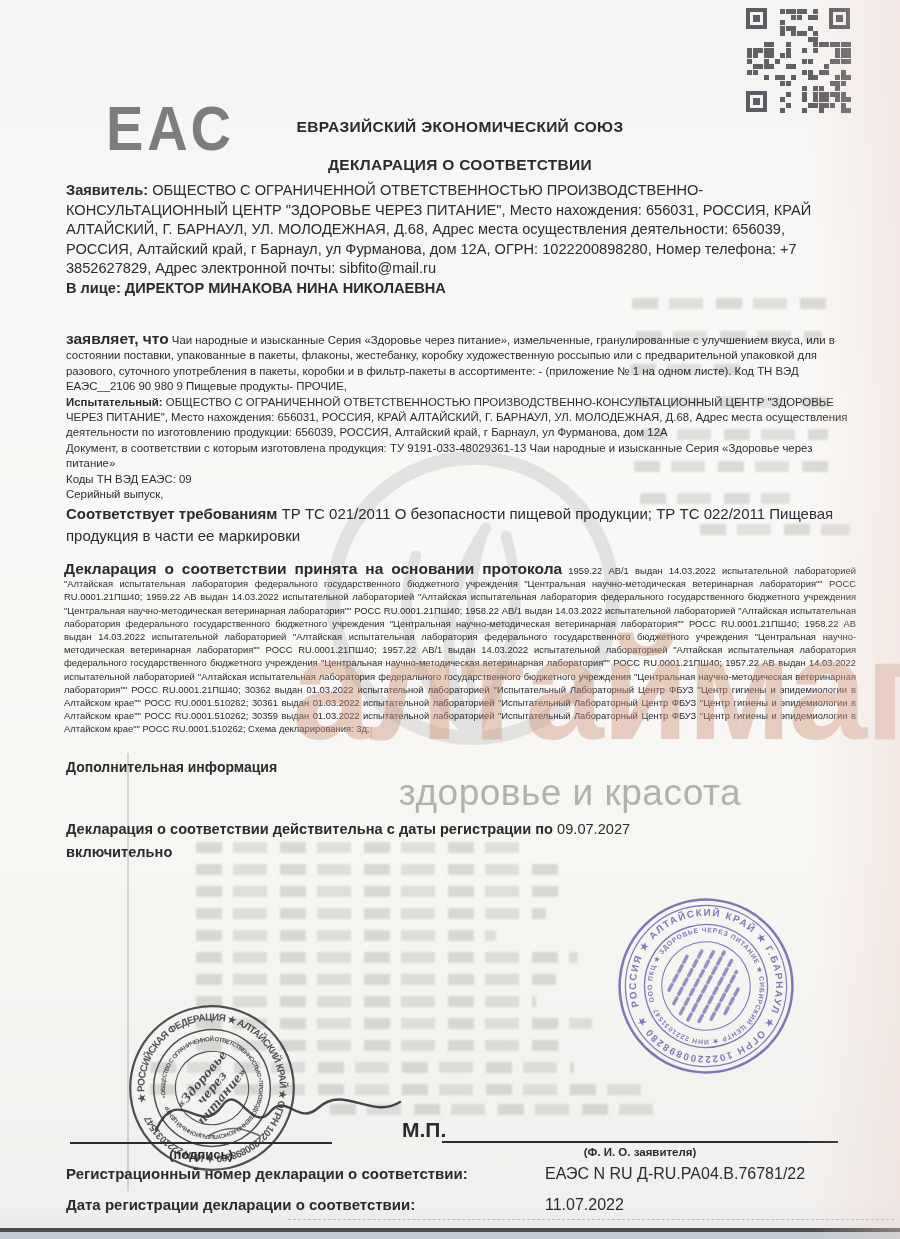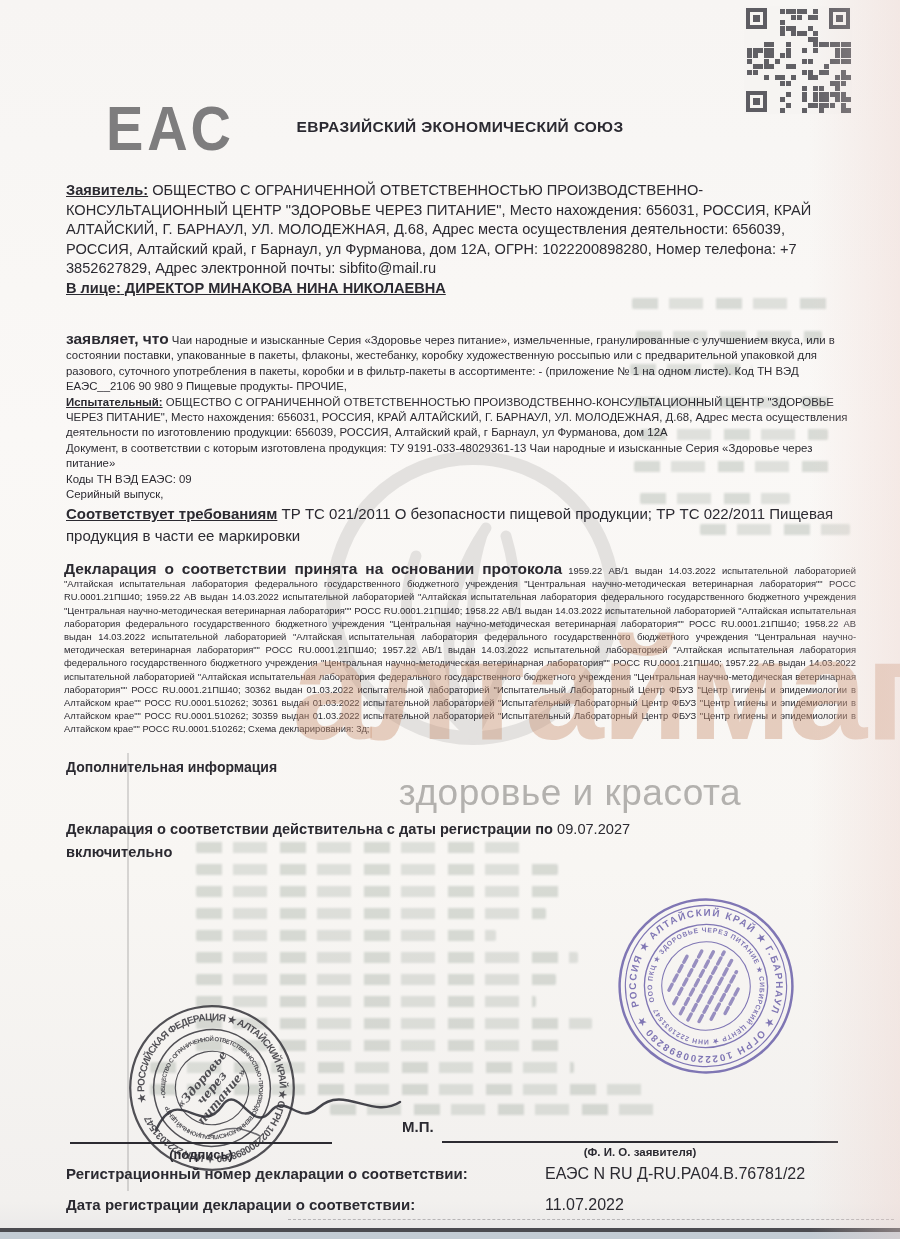--- a/index.html
+++ b/index.html
@@ -4,21 +4,21 @@
 <style>
   html,body{margin:0;padding:0;}
   .page{
     position:relative;width:900px;height:1239px;overflow:hidden;
     background:linear-gradient(180deg,#f7f5f3 0%,#faf8f6 35%,#f8f6f3 70%,#f2f0ee 97%,#e9e8e8 100%);
     font-family:"Liberation Sans",sans-serif;color:#2b2a31;
   }
   .page::before{content:'';position:absolute;right:0;top:0;width:90px;height:100%;
     background:linear-gradient(90deg,rgba(236,212,206,0) 0%,rgba(236,210,204,.38) 100%);pointer-events:none;z-index:9;}
   .abs{position:absolute;}
-  .b{font-weight:700;text-decoration:underline;}
+  .b{font-weight:700;}
   
   .eac{left:106px;top:96px;font-size:56px;font-weight:700;color:#7e7d7e;
     letter-spacing:4px;transform:scaleY(1.12);font-family:"Liberation Sans",sans-serif;}
   .titles{left:150px;top:118px;width:620px;text-align:center;z-index:2;}
   .title1{font-size:15.5px;font-weight:700;letter-spacing:.3px;}
   .title2{font-size:15.5px;font-weight:700;margin-top:20px;letter-spacing:.3px;}
   
   .qr{left:744px;top:6px;width:108px;height:108px;background:#f6f4f2;z-index:2;}
   .qr i{position:absolute;width:5px;height:5px;background:#616065;}
   .qr-f{position:absolute;width:21px;height:21px;border:4px solid #5d5c62;box-sizing:border-box;}
@@ -49,21 +49,21 @@
     background:repeating-linear-gradient(90deg,rgba(139,152,141,.30) 0 26px,rgba(139,152,141,0) 26px 37px,rgba(139,152,141,.24) 37px 71px,rgba(139,152,141,0) 71px 84px);}
   .crease{left:127px;top:753px;width:2px;height:438px;background:rgba(110,110,112,.25);filter:blur(.4px);z-index:1;}
   
   .stamp{z-index:5;}
   .stamp-black{left:118px;top:994px;width:188px;height:188px;transform:rotate(-12deg);opacity:.88;}
   .stamp-purple{left:610px;top:890px;width:192px;height:192px;transform:rotate(-17deg);opacity:.82;}
   .signature{left:148px;top:1066px;width:262px;height:92px;z-index:6;}
   
   .sign-line{left:70px;top:1142px;width:262px;height:0;border-top:2px solid #2c2b31;z-index:7;}
   .sign-caption{left:70px;top:1147px;width:262px;text-align:center;font-size:13px;font-weight:700;z-index:7;}
-  .mp{left:402px;top:1118px;font-size:15px;font-weight:700;z-index:7;}
+  .mp{left:402px;top:1118px;font-size:21px;font-weight:700;z-index:7;}
   .fio-name{left:442px;top:1120px;width:396px;text-align:center;font-size:15px;letter-spacing:.4px;z-index:7;}
   .fio-line{left:442px;top:1141px;width:396px;height:0;border-top:2px solid #2c2b31;z-index:7;}
   .fio-caption{left:442px;top:1146px;width:396px;text-align:center;font-size:11.5px;font-weight:600;z-index:7;}
   .reg-label{left:66px;font-size:15px;font-weight:700;z-index:7;}
   .reg-value{left:545px;font-size:16px;z-index:7;}
   .row-number{top:1165px;} .row-date{top:1196px;}
   .dash-line{left:288px;top:1219px;width:606px;height:0;border-top:1px dashed rgba(100,100,104,.4);z-index:3;}
   .bottom-bar{left:0;top:1228px;width:900px;height:4px;background:#4b4b50;z-index:8;}
   .bottom-strip{left:0;top:1232px;width:900px;height:7px;background:#c3ccd4;z-index:8;}
 </style>
@@ -104,20 +104,21 @@
   <div class="ghost" style="top:996px;left:196px;width:340px;"></div>
   <div class="ghost" style="top:1018px;left:196px;width:396px;"></div>
   <div class="ghost" style="top:1040px;left:196px;width:366px;"></div>
   <div class="ghost" style="top:1062px;left:150px;width:424px;"></div>
   <div class="ghost" style="top:1084px;left:150px;width:500px;"></div>
   <div class="ghost" style="top:1104px;left:330px;width:330px;"></div>
 
   <div class="abs eac">ЕАС</div>
   <div class="abs titles">
     <div class="title1">ЕВРАЗИЙСКИЙ ЭКОНОМИЧЕСКИЙ СОЮЗ</div>
+    <div class="title2">ДЕКЛАРАЦИЯ О СООТВЕТСТВИИ</div>
   </div>
   <div class="abs qr">
     <span class="qr-f tl"></span>
     <span class="qr-f tr"></span>
     <span class="qr-f bl"></span>
     <div>
         <i style="left:36px;top:3px"></i>
         <i style="left:41.5px;top:3px"></i>
         <i style="left:47px;top:3px"></i>
         <i style="left:52.5px;top:3px"></i>

